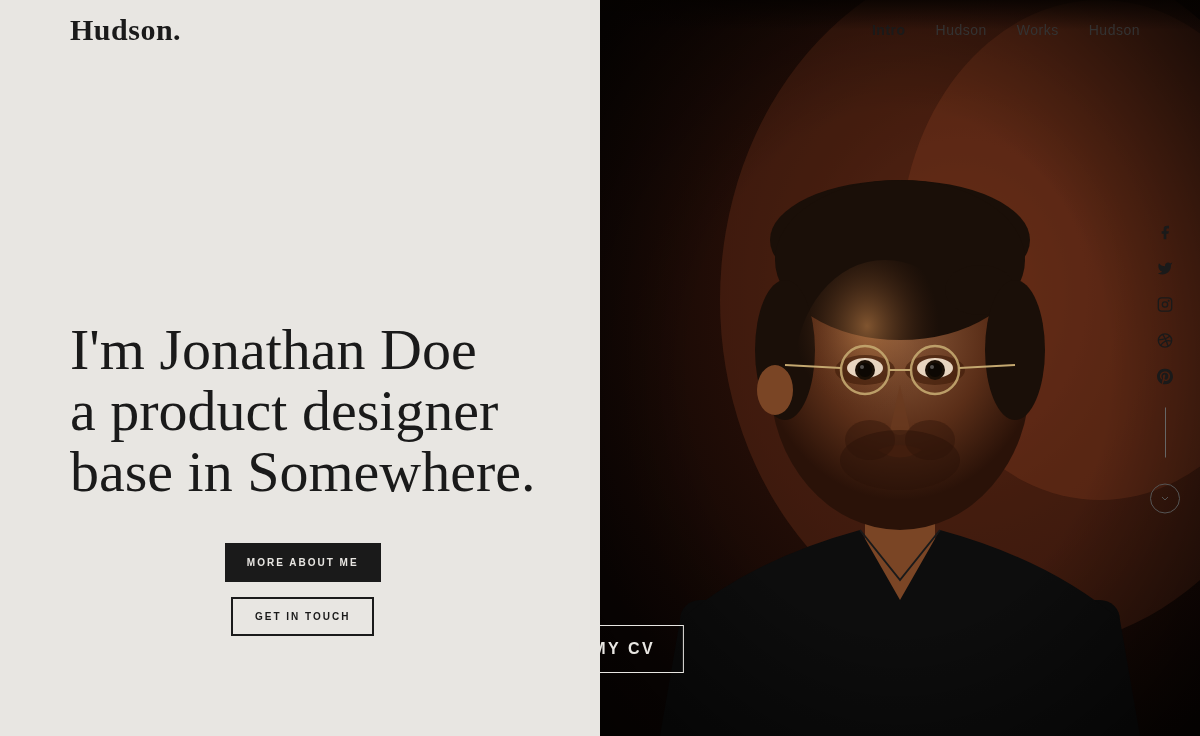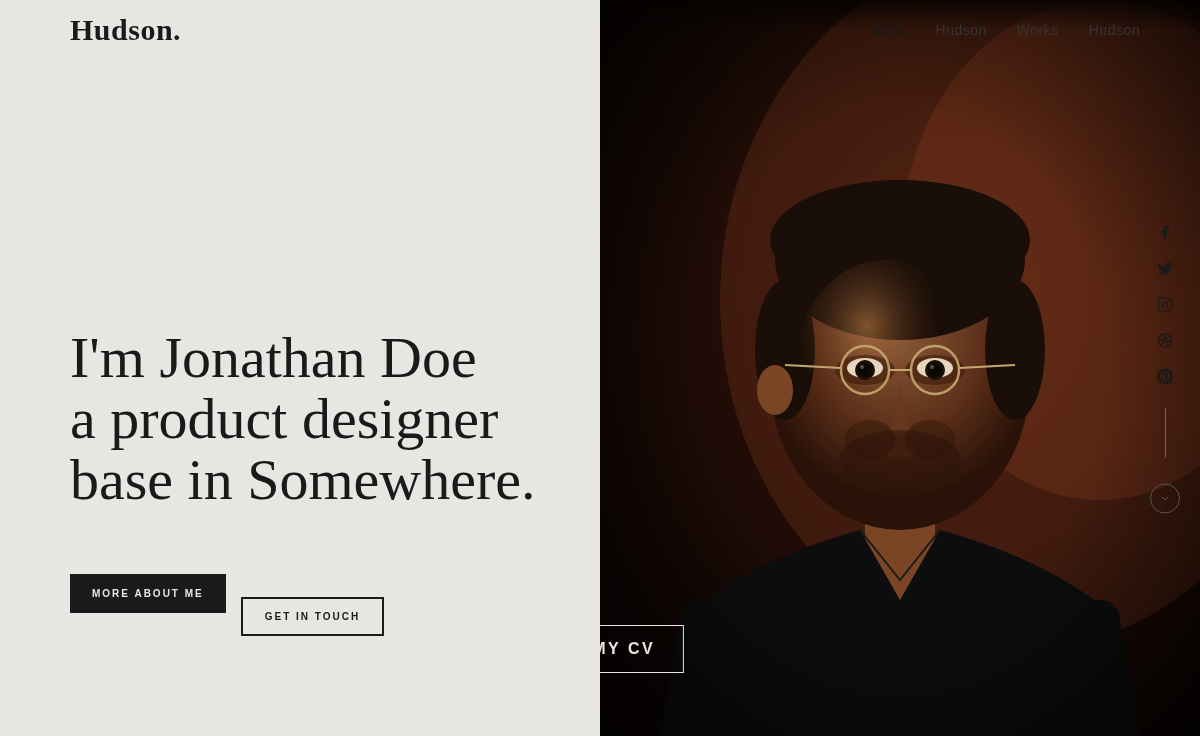--- a/index.html
+++ b/index.html
@@ -106,20 +106,21 @@
       line-height: 1.05;
       margin-bottom: 40px;
       max-width: 500px;
     }
 
     
     .button-group {
       display: flex;
       gap: 15px;
       align-items: center;
+      flex-direction: column;
     }
 
     .btn-primary {
       background: #1a1a1a;
       color: #e8e6e2;
       border: none;
       padding: 14px 22px;
       font-family: Arial, sans-serif;
       font-size: 10px;
       font-weight: 700;
@@ -132,21 +133,20 @@
       background: transparent;
       color: #1a1a1a;
       border: 2px solid #1a1a1a;
       padding: 12px 22px;
       font-family: Arial, sans-serif;
       font-size: 10px;
       font-weight: 700;
       letter-spacing: 2px;
       text-transform: uppercase;
       cursor: pointer;
-      margin-top: 46px;
     }
 
     
     .btn-cv {
       position: absolute;
       bottom: 63px;
       left: 50%;
       transform: translateX(-50%);
       z-index: 10;
       background: transparent;

